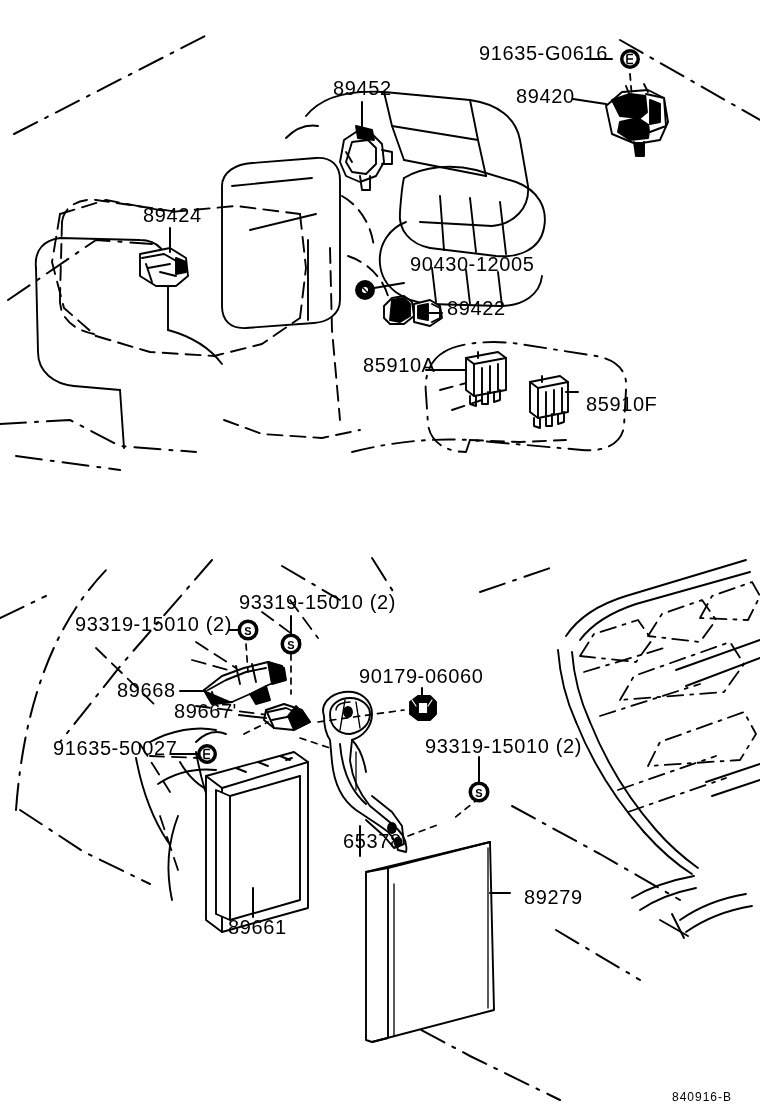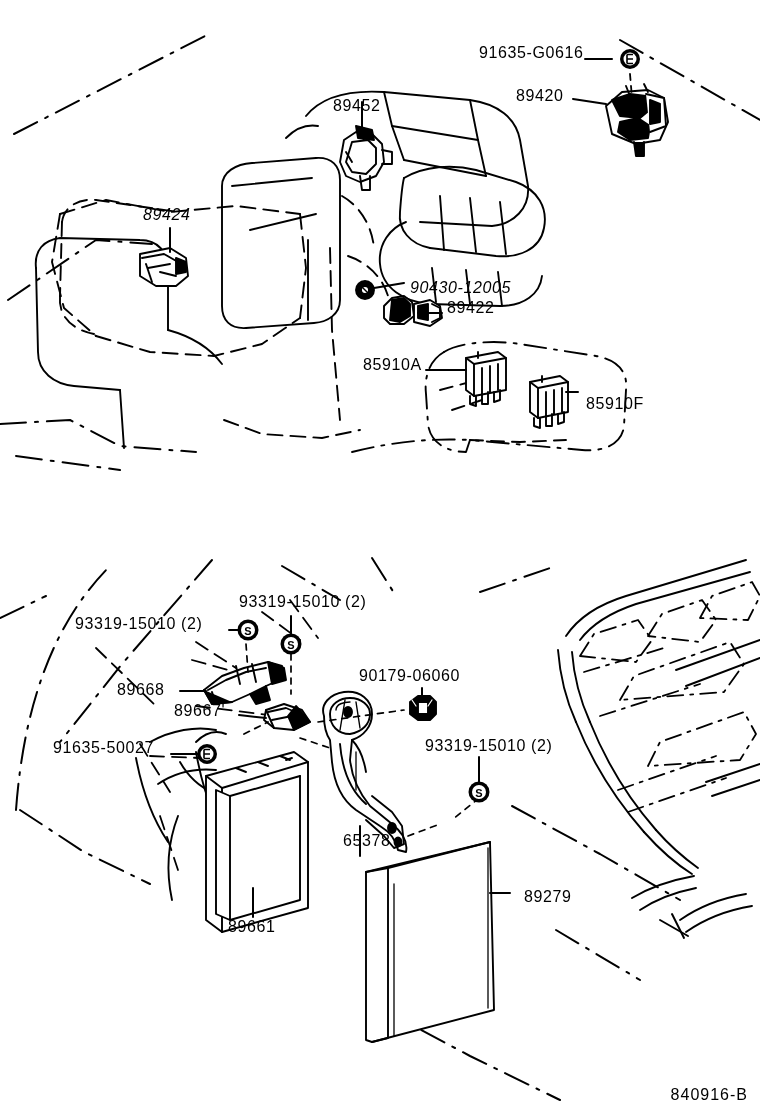--- a/index.html
+++ b/index.html
@@ -1,22 +1,22 @@
 <!DOCTYPE html>
 <html><head>
 <meta charset="utf-8">
 <style>
   html,body{margin:0;padding:0;background:#ffffff;}
   body{width:760px;height:1112px;position:relative;overflow:hidden;
        font-family:"Liberation Sans",sans-serif;color:#000;}
   #sheet{position:absolute;inset:0;width:760px;height:1112px;}
   .lbl{position:absolute;font-family:"Liberation Sans",sans-serif;
-       font-size:16px;letter-spacing:0.6px;color:#000;white-space:nowrap;
+       font-size:20px;letter-spacing:0.6px;color:#000;white-space:nowrap;
        font-weight:400;}
-  #footer-code{position:absolute;right:12px;bottom:8px;font-size:16px;
+  #footer-code{position:absolute;right:28px;bottom:8px;font-size:12px;
        letter-spacing:1px;white-space:nowrap;}
   svg{display:block;}
 </style>
 </head>
 <body>
 
 <svg id="sheet" viewBox="0 0 760 1112" xmlns="http://www.w3.org/2000/svg">
 
   <g fill="none" stroke="#000" stroke-width="1.9" stroke-linecap="round" stroke-linejoin="round">
 
@@ -374,23 +374,23 @@
   <g>
     <circle cx="207" cy="754" r="10" fill="#000"></circle>
     <circle cx="207" cy="754" r="6.5" fill="#fff"></circle>
     <path d="M204 749.5 L210 749.5 M204 754 L210 754 M204 758.5 L210 758.5
              M204 749.5 L204 758.5" stroke="#000" stroke-width="1.6" fill="none"></path>
   </g>
 </svg>
 
 <div class="lbl" style="left:479px;top:53px;transform:translateY(-50%);">91635-G0616</div>
 <div class="lbl" style="left:516px;top:96px;transform:translateY(-50%);">89420</div>
-<div class="lbl" style="left:333px;top:88px;transform:translateY(-50%);margin-top:18px;">89452</div>
-<div class="lbl" style="left:143px;top:215px;transform:translateY(-50%);font-style:italic;">89424</div>
-<div class="lbl" style="left:410px;top:288px;transform:translateY(-50%);font-style:italic;">90430-12005</div>
+<div class="lbl" style="left:333px;top:88px;transform:translateY(-50%);">89452</div>
+<div class="lbl" style="left:143px;top:215px;transform:translateY(-50%);">89424</div>
+<div class="lbl" style="left:410px;top:264px;transform:translateY(-50%);">90430-12005</div>
 <div class="lbl" style="left:447px;top:308px;transform:translateY(-50%);">89422</div>
 <div class="lbl" style="left:363px;top:365px;transform:translateY(-50%);">85910A</div>
 <div class="lbl" style="left:586px;top:396px;transform:translateY(-50%);margin-top:8px;">85910F</div>
 
 <div class="lbl" style="left:239px;top:602px;transform:translateY(-50%);">93319-15010 (2)</div>
 <div class="lbl" style="left:75px;top:624px;transform:translateY(-50%);">93319-15010 (2)</div>
 <div class="lbl" style="left:117px;top:690px;transform:translateY(-50%);">89668</div>
 <div class="lbl" style="left:174px;top:711px;transform:translateY(-50%);text-align:center;">89667'</div>
 <div class="lbl" style="left:359px;top:676px;transform:translateY(-50%);">90179-06060</div>
 <div class="lbl" style="left:425px;top:746px;transform:translateY(-50%);">93319-15010 (2)</div>

